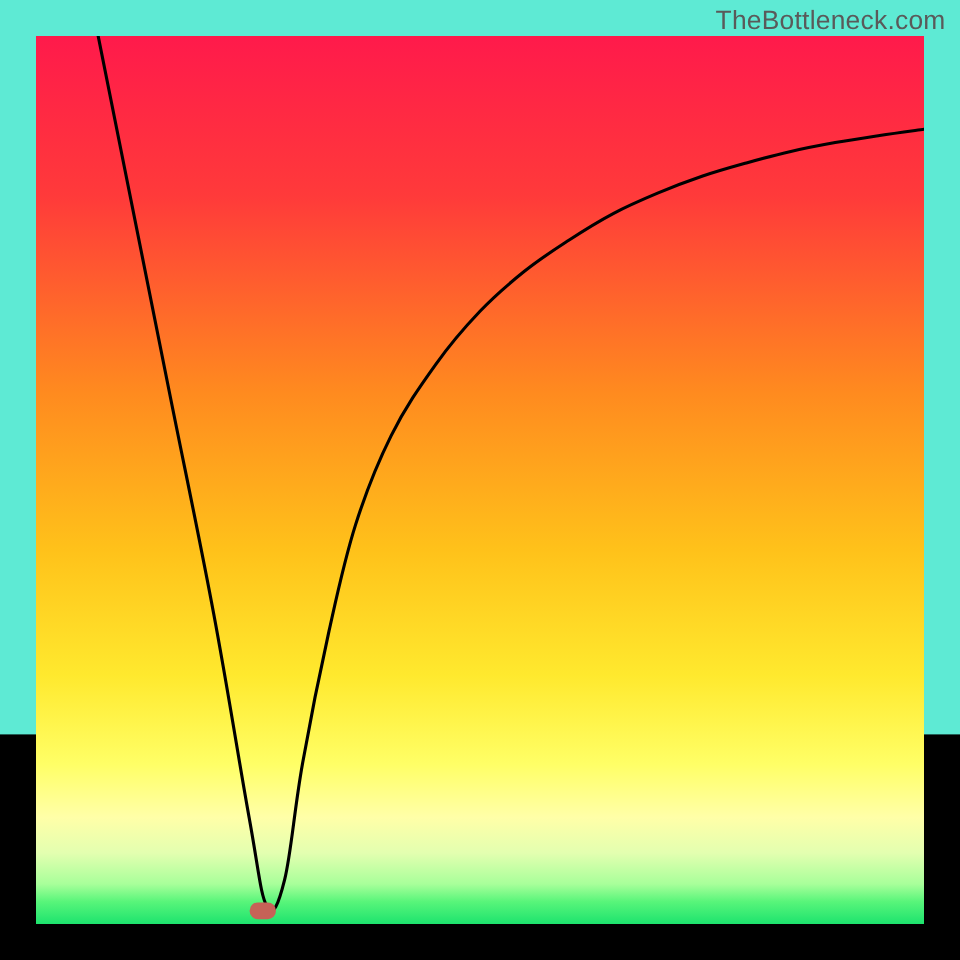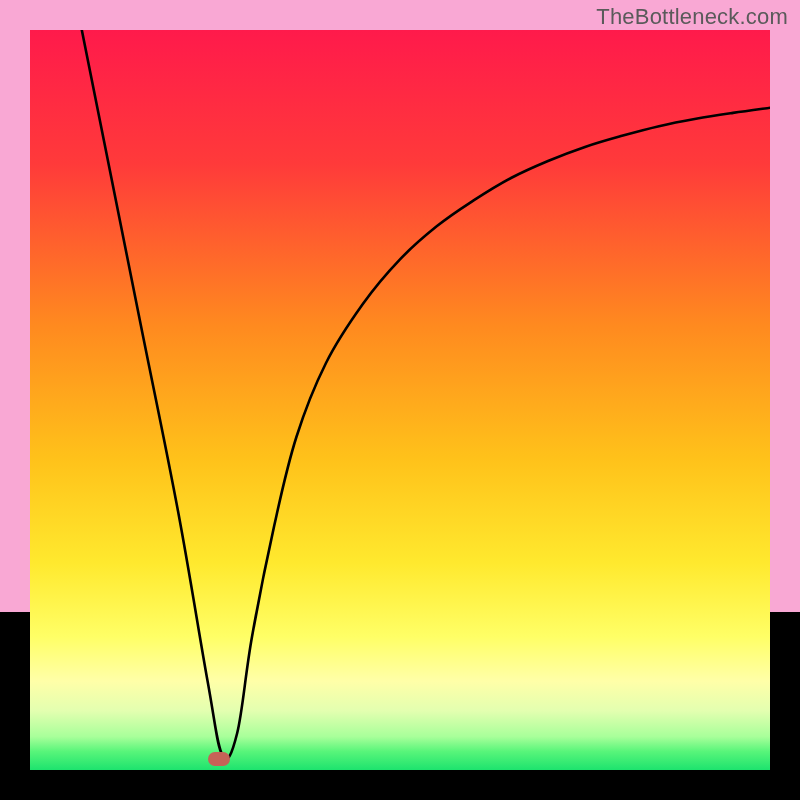--- a/index.html
+++ b/index.html
@@ -8,21 +8,21 @@
     width: 800px;
     height: 800px;
     background: #000;
     overflow: hidden;
     font-family: Arial, Helvetica, sans-serif;
   }
   .frame {
     position: relative;
     width: 800px;
     height: 612px;
-    background: #f9a8d4;
+    background: #5eead4;
   }
   .watermark {
     position: absolute;
     top: 4px;
     right: 12px;
     color: #5a5a5a;
     font-size: 22px;
     font-weight: 500;
     letter-spacing: 0.2px;
     z-index: 5;

